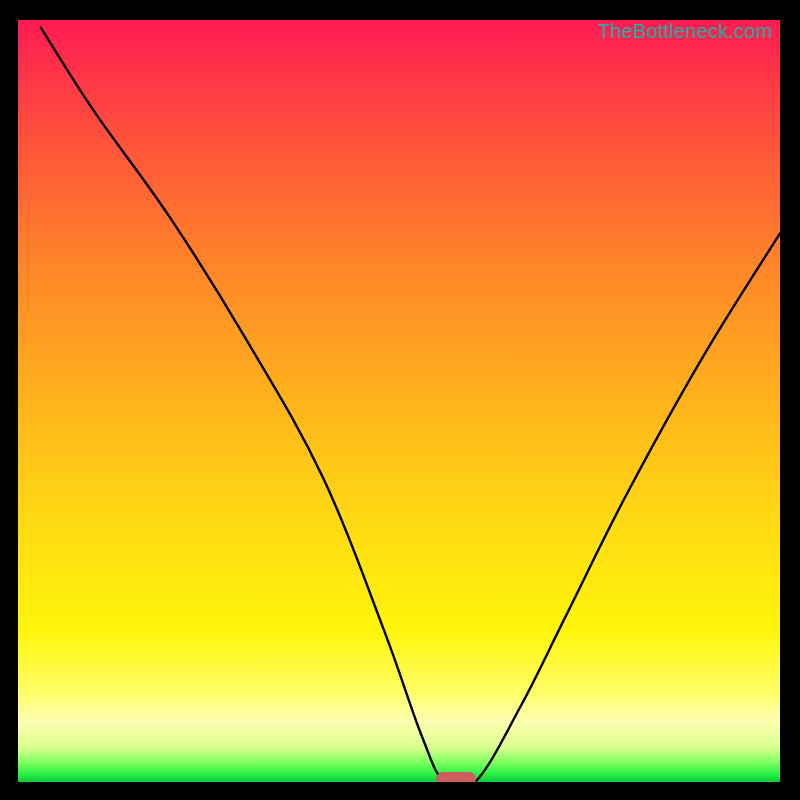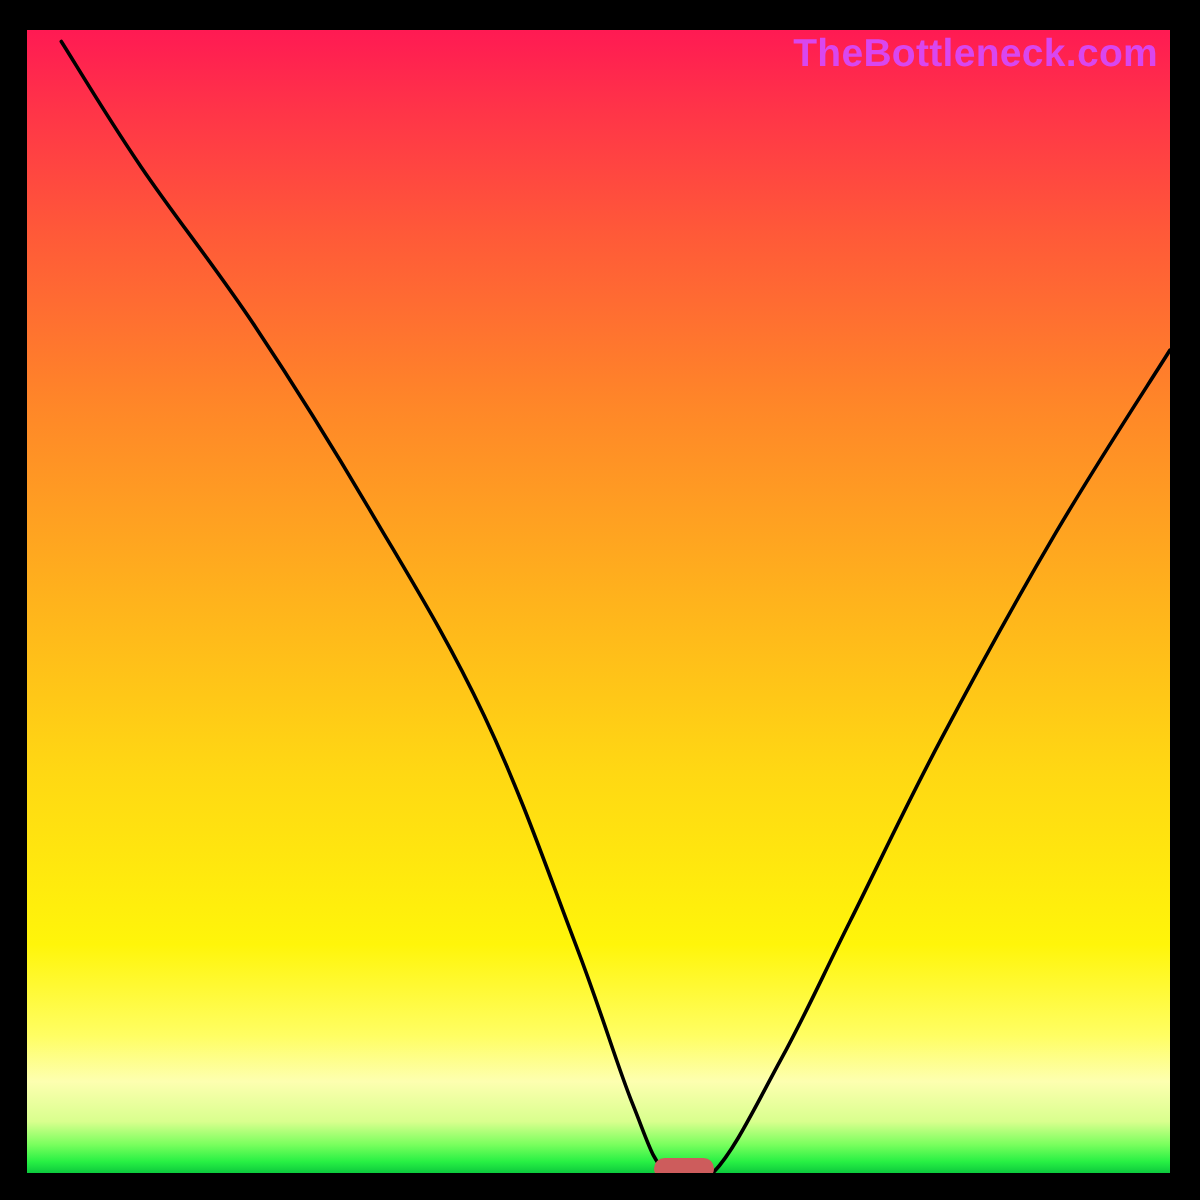--- a/index.html
+++ b/index.html
@@ -44,23 +44,23 @@
       #d9ff8e 95.5%,
       #7aff5e 97.5%,
       #28f044 99%,
       #0cc93d 100%
     );
   }
   .watermark {
     position: absolute;
     top: 0px;
     right: 8px;
-    color: #d946ef;
-    font-size: 26px;
-    font-weight: 700;
+    color: #14b8a6;
+    font-size: 20px;
+    font-weight: 400;
     letter-spacing: 0.2px;
     z-index: 5;
   }
   svg.curve {
     position: absolute;
     left: 0;
     top: 0;
     width: 100%;
     height: 100%;
     z-index: 3;

